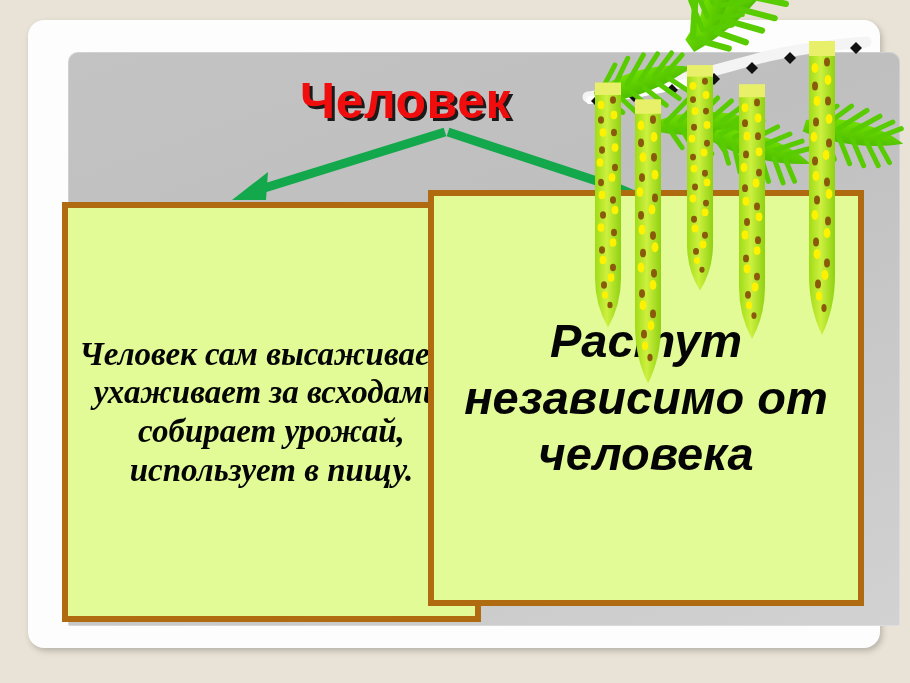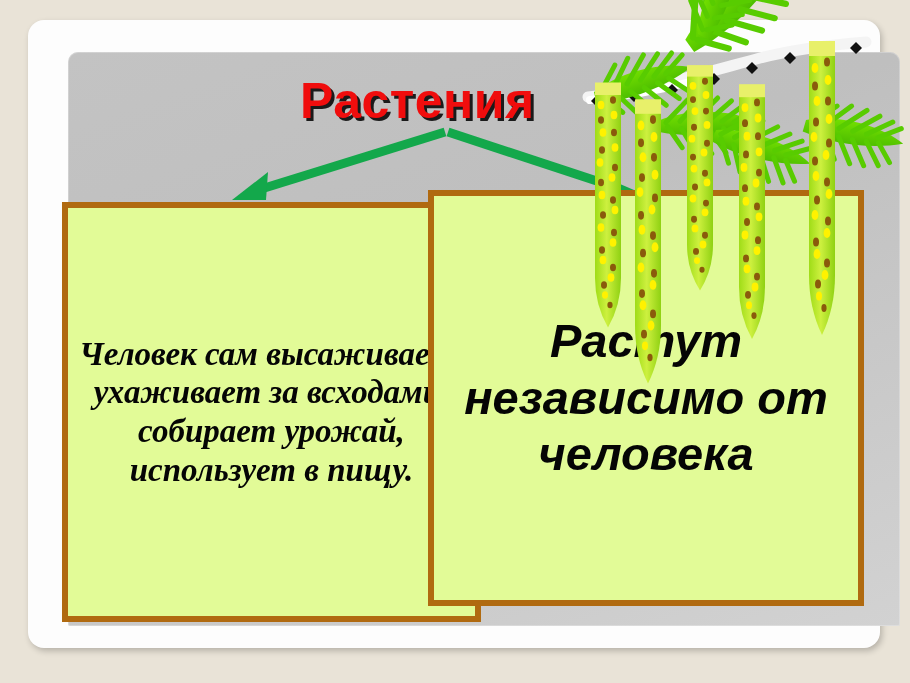--- a/index.html
+++ b/index.html
@@ -78,21 +78,21 @@
     <g>
       <path d="M445,132 L258,190" stroke="#13a84b" stroke-width="9" fill="none" stroke-linecap="butt"></path>
       <path d="M232,200 L268,172 L266,200 Z" fill="#13a84b"></path>
     </g>
     <g>
       <path d="M448,132 L612,186" stroke="#13a84b" stroke-width="9" fill="none" stroke-linecap="butt"></path>
       <path d="M648,196 L606,178 L610,204 Z" fill="#13a84b"></path>
     </g>
   </svg>
 
-  <div class="title">Растения</div>
+  <div class="title">Человек</div>
 
   <div class="box box-left">
     <span class="txt">Человек  сам высаживает, ухаживает за всходами, собирает урожай, использует в пищу.</span>
   </div>
 
   <div class="box box-right">
     <span class="txt">Растут независимо от человека</span>
   </div>
 
   <svg class="plants" viewBox="0 0 910 683">

